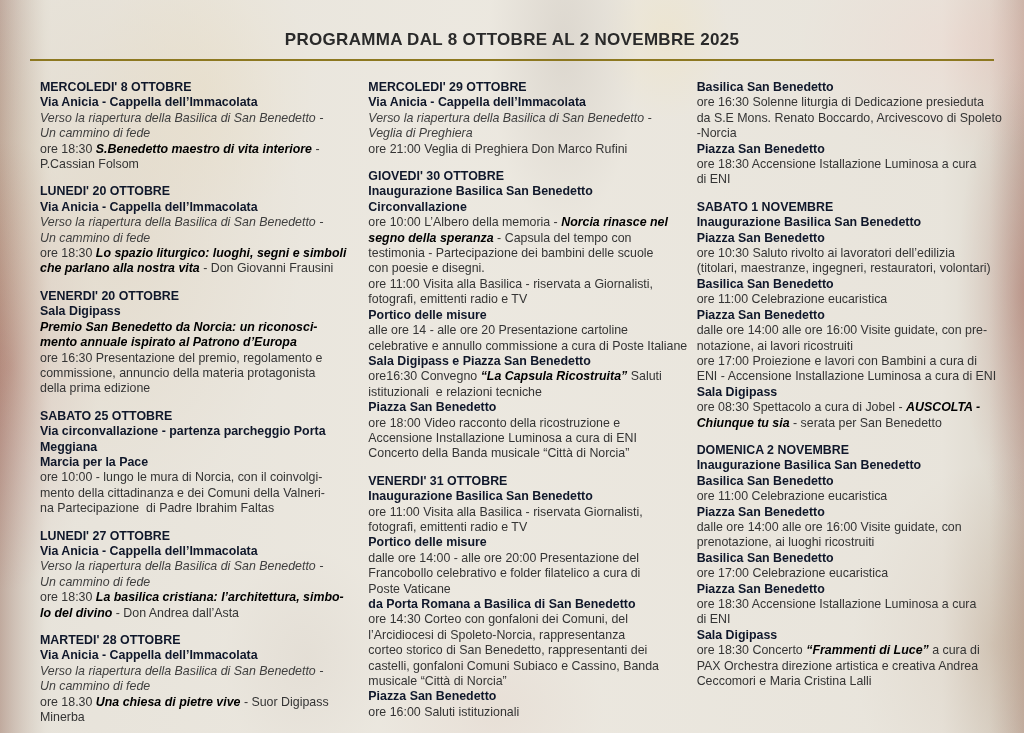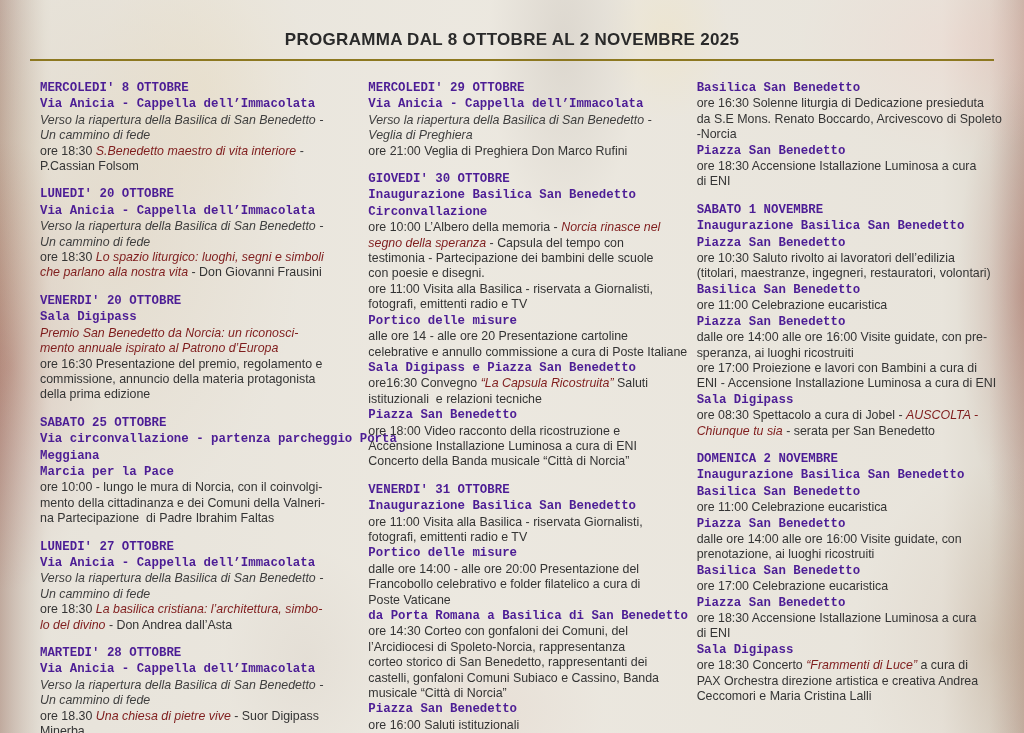--- a/index.html
+++ b/index.html
@@ -44,23 +44,23 @@
     display:flex;gap:13px;
     padding:11px 12px 0 40px;
   }
   .col{flex:1;min-width:0;}
   .block{margin:0 0 12px 0;}
   .line{
     font-size:12.4px;line-height:15.4px;color:#343434;
     white-space:pre;
   }
   .sg-n{font-weight:normal;font-style:normal;}
-  .sg-b{font-weight:bold;color:#4c1d95;font-family:Liberation Mono, monospace;}
+  .sg-b{font-weight:bold;color:#0f172a;}
   .sg-i{font-style:italic;color:#3f3f3f;text-align:center;}
-  .sg-bi{font-weight:normal;font-style:italic;color:#7f1d1d;}
+  .sg-bi{font-weight:bold;font-style:italic;color:#000000;}
 </style>
 </head>
 <body>
 
 <div class="bg"></div>
 <div class="wash"></div>
 
 <div class="content">
   <header>
     <h1>PROGRAMMA DAL 8 OTTOBRE AL 2 NOVEMBRE 2025</h1>
@@ -180,21 +180,21 @@
         <section class="block">
           <div class="line"><span class="sg-b">SABATO 1 NOVEMBRE</span></div>
           <div class="line"><span class="sg-b">Inaugurazione Basilica San Benedetto</span></div>
           <div class="line"><span class="sg-b">Piazza San Benedetto</span></div>
           <div class="line"><span class="sg-n">ore 10:30 Saluto rivolto ai lavoratori dell’edilizia</span></div>
           <div class="line"><span class="sg-n">(titolari, maestranze, ingegneri, restauratori, volontari)</span></div>
           <div class="line"><span class="sg-b">Basilica San Benedetto</span></div>
           <div class="line"><span class="sg-n">ore 11:00 Celebrazione eucaristica</span></div>
           <div class="line"><span class="sg-b">Piazza San Benedetto</span></div>
           <div class="line"><span class="sg-n">dalle ore 14:00 alle ore 16:00 Visite guidate, con pre-</span></div>
-          <div class="line"><span class="sg-n">speranza, ai luoghi ricostruiti</span></div>
+          <div class="line"><span class="sg-n">notazione, ai lavori ricostruiti</span></div>
           <div class="line"><span class="sg-n">ore 17:00 Proiezione e lavori con Bambini a cura di</span></div>
           <div class="line"><span class="sg-n">ENI - Accensione Installazione Luminosa a cura di ENI</span></div>
           <div class="line"><span class="sg-b">Sala Digipass</span></div>
           <div class="line"><span class="sg-n">ore 08:30 Spettacolo a cura di Jobel - </span><span class="sg-bi">AUSCOLTA -</span></div>
           <div class="line"><span class="sg-bi">Chiunque tu sia</span><span class="sg-n"> - serata per San Benedetto</span></div>
         </section>
         <section class="block">
           <div class="line"><span class="sg-b">DOMENICA 2 NOVEMBRE</span></div>
           <div class="line"><span class="sg-b">Inaugurazione Basilica San Benedetto</span></div>
           <div class="line"><span class="sg-b">Basilica San Benedetto</span></div>

